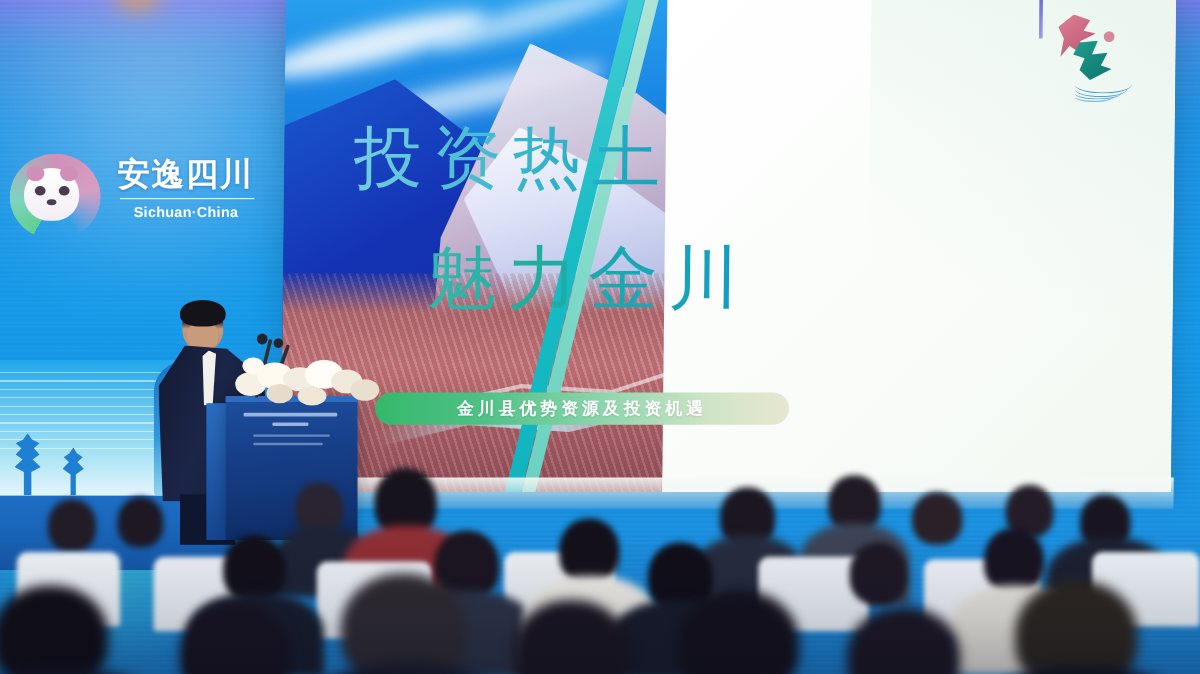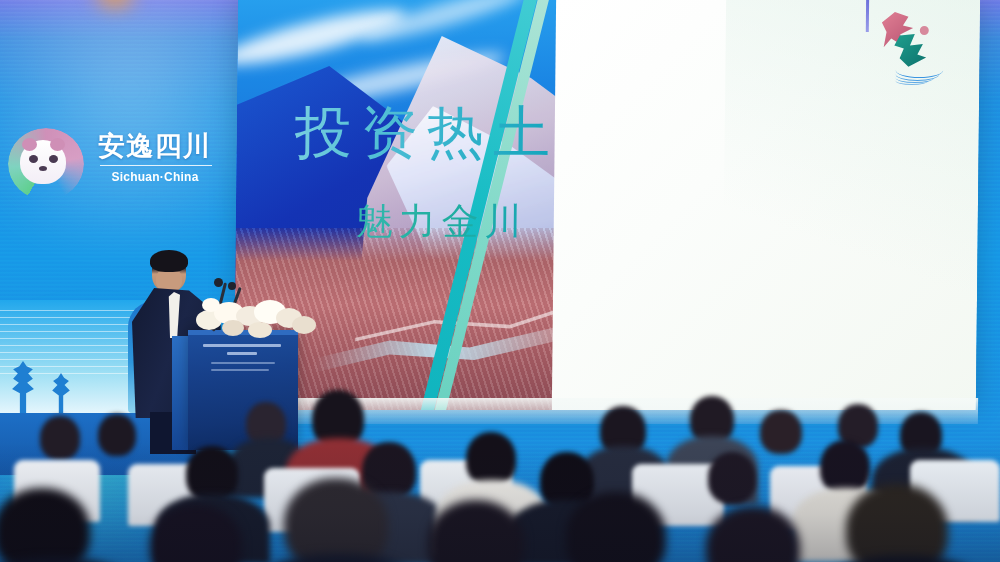--- a/index.html
+++ b/index.html
@@ -108,21 +108,21 @@
   .bw3{top:12px;width:39px;height:11px;opacity:.75;}
   .bw4{top:16px;width:33px;height:9px;opacity:.6;}
 
   
   .headline{position:absolute;left:58px;top:108px;width:360px;}
   .hl-line{font-weight:400;letter-spacing:.16em;line-height:1;white-space:nowrap;
     font-family:"DejaVu Sans","Liberation Sans",sans-serif;}
   .hl1{font-size:57px;
     background:linear-gradient(100deg,#79cfe0 0%,#3bb6cf 38%,#16a6bd 70%,#0e98b4 100%);
     -webkit-background-clip:text;background-clip:text;color:transparent;}
-  .hl2{font-size:37px;margin-top:42px;margin-left:62px;
+  .hl2{font-size:58px;margin-top:42px;margin-left:62px;
     background:linear-gradient(100deg,#36b9b0 0%,#1fae9e 30%,#19a6b8 62%,#1296c6 100%);
     -webkit-background-clip:text;background-clip:text;color:transparent;}
 
   
   .pill{position:absolute;left:78px;top:331px;width:345px;height:27px;border-radius:14px;
     background:linear-gradient(90deg,#35b86b 0%,#4fc186 26%,#8fd6ae 56%,#cfe4c6 80%,#e7e7d2 100%);
     display:flex;align-items:center;justify-content:center;}
   .pill span{color:#fff;font-size:14px;letter-spacing:.24em;font-weight:700;white-space:nowrap;
     text-shadow:0 1px 2px rgba(0,0,0,.12);font-family:"DejaVu Sans","Liberation Sans",sans-serif;}
   .subline{position:absolute;left:60px;top:366px;width:382px;text-align:center;
@@ -255,20 +255,23 @@
           <i class="bw3"></i>
           <i class="bw4"></i>
       </div>
     </div>
 
     <div class="headline">
       <div class="hl-line hl1">投资热土</div>
       <div class="hl-line hl2">魅力金川</div>
     </div>
 
+    <div class="pill">
+      <span>金川县优势资源及投资机遇</span>
+    </div>
 
   </div>
 
   <div class="slide-bottom"></div>
 
   <div class="speaker">
     <div class="sp-head"></div>
     <div class="sp-face"></div>
     <div class="sp-hair"></div>
     <div class="sp-body"></div>

